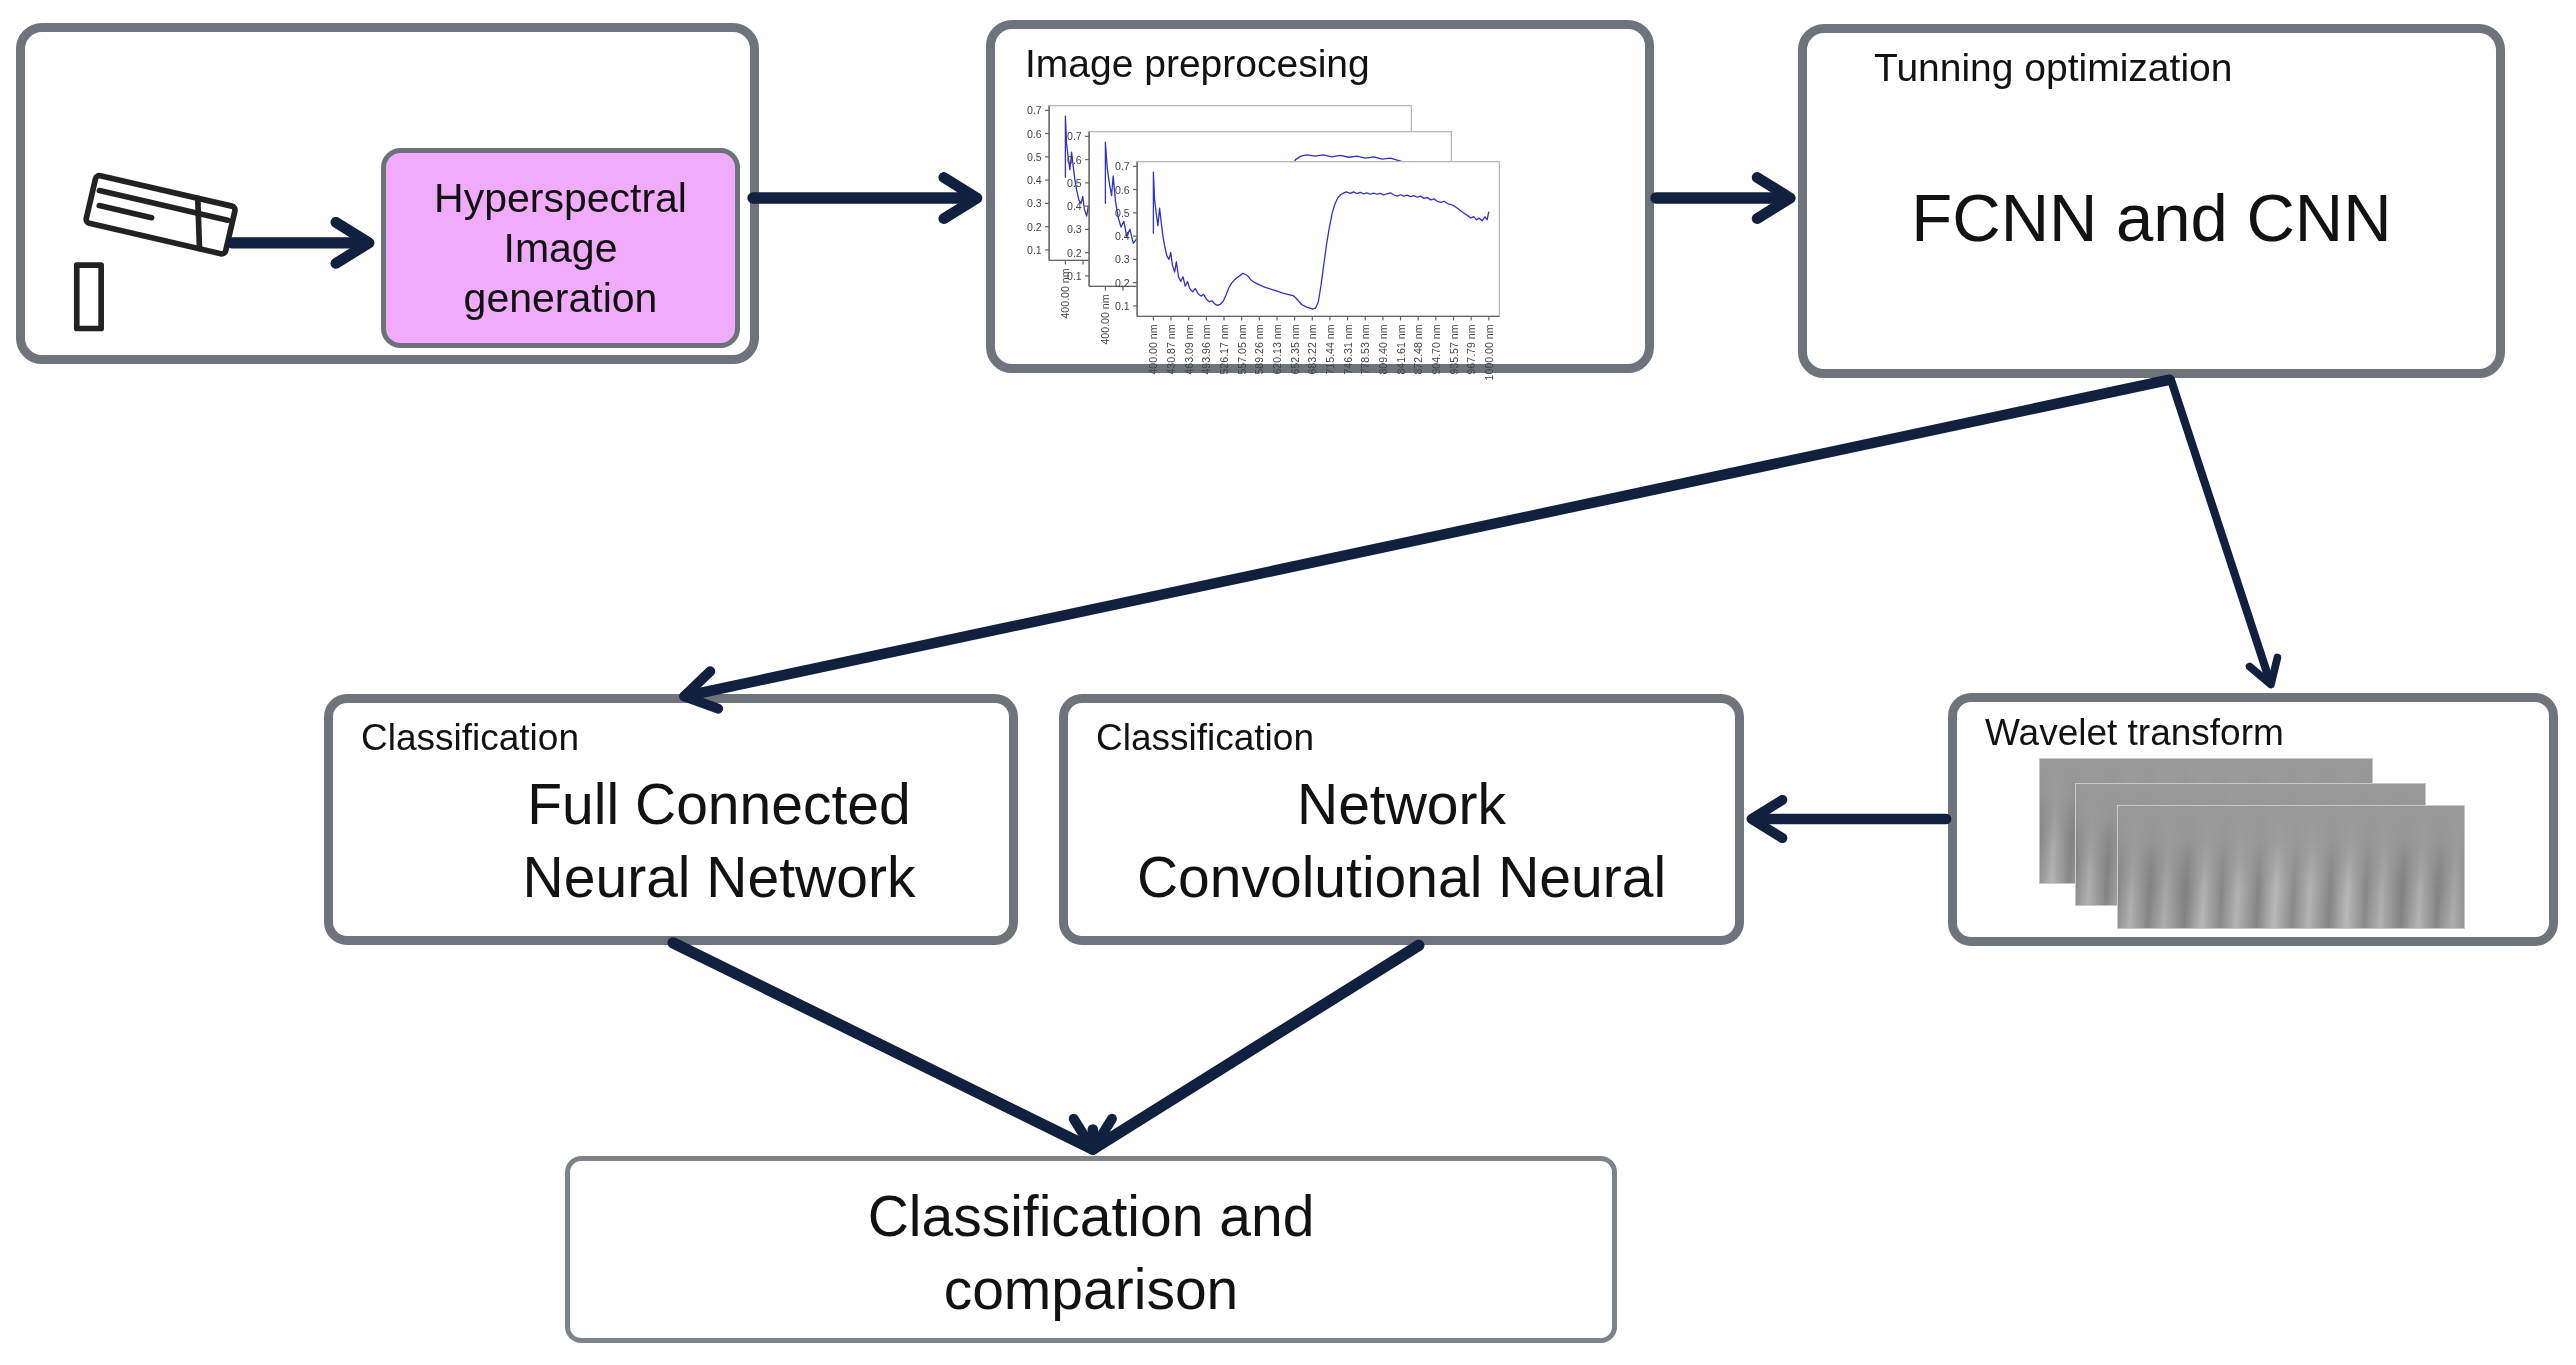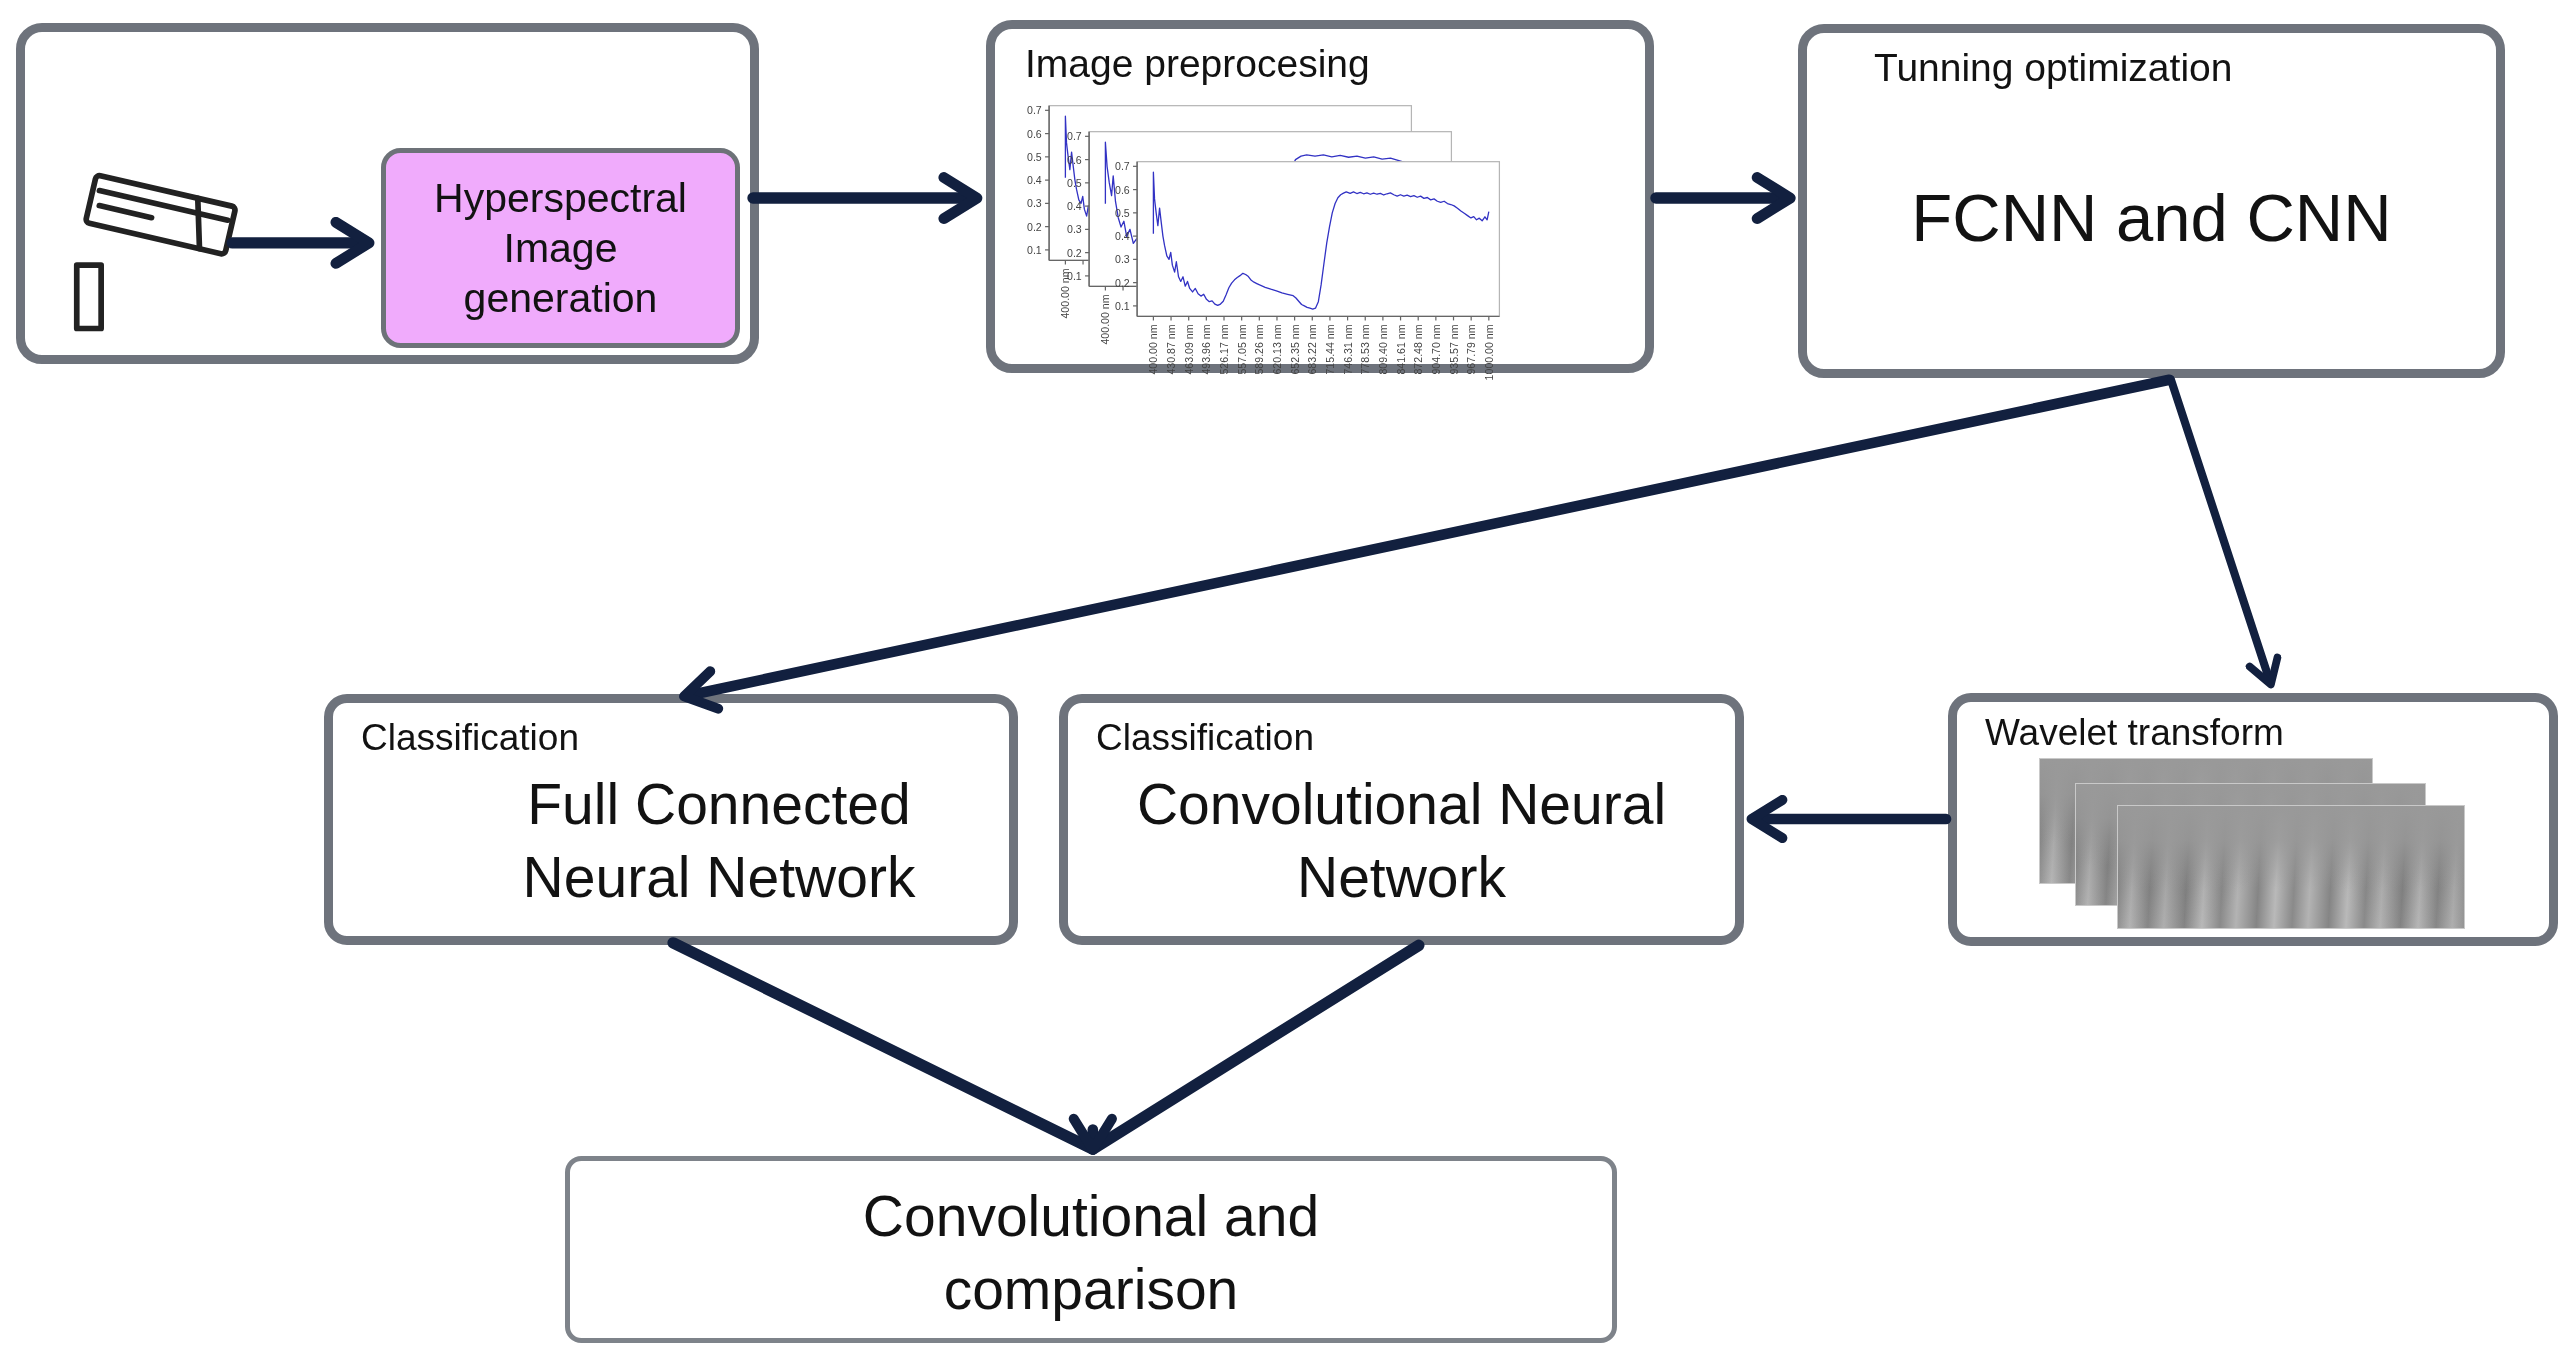--- a/index.html
+++ b/index.html
@@ -233,33 +233,33 @@
   <div class="box mid-row" style="left:324px;top:694px;width:694px;height:251px;"></div>
   <div class="box-title" style="left:361px;top:717px;font-size:37px;">Classification</div>
   <div class="big-body" style="left:324px;top:768px;width:694px;font-size:57px;line-height:73px;padding-left:48px;">
     <div>Full Connected</div>
     <div>Neural Network</div>
   </div>
 
   <div class="box mid-row" style="left:1059px;top:694px;width:685px;height:251px;"></div>
   <div class="box-title" style="left:1096px;top:717px;font-size:37px;">Classification</div>
   <div class="big-body" style="left:1059px;top:768px;width:685px;font-size:57px;line-height:73px;">
+    <div>Network</div>
     <div>Convolutional Neural</div>
-    <div>Network</div>
   </div>
 
   <div class="box mid-row" style="left:1948px;top:693px;width:610px;height:253px;"></div>
   <div class="box-title" style="left:1985px;top:712px;font-size:37px;">Wavelet transform</div>
   <div class="drape" style="left:2039px;top:758px;width:332px;height:124px;"></div>
   <div class="drape" style="left:2075px;top:783px;width:349px;height:121px;"></div>
   <div class="drape" style="left:2117px;top:805px;width:346px;height:122px;"></div>
 
   <div class="box thin" style="left:565px;top:1156px;width:1052px;height:187px;"></div>
   <div class="big-body" style="left:565px;top:1180px;width:1052px;font-size:57px;line-height:73px;">
-    <div>Convolutional and</div>
+    <div>Classification and</div>
     <div>comparison</div>
   </div>
 
   <svg class="arrow-layer" width="2576" height="1365" viewBox="0 0 3161 1675">
     <defs>
       <marker id="head" viewBox="0 0 4.6 4.6" markerWidth="4.6" markerHeight="4.6" refX="3.4" refY="2.3" orient="auto" markerUnits="strokeWidth">
         <path d="M0.7,0.5 L3.6,2.3 L0.7,4.1" class="ah" stroke-width="0.95"></path>
       </marker>
     </defs>
     <line class="arrow-line" x1="285" y1="298" x2="450" y2="298" stroke-width="14" marker-end="url(#head)"></line>

